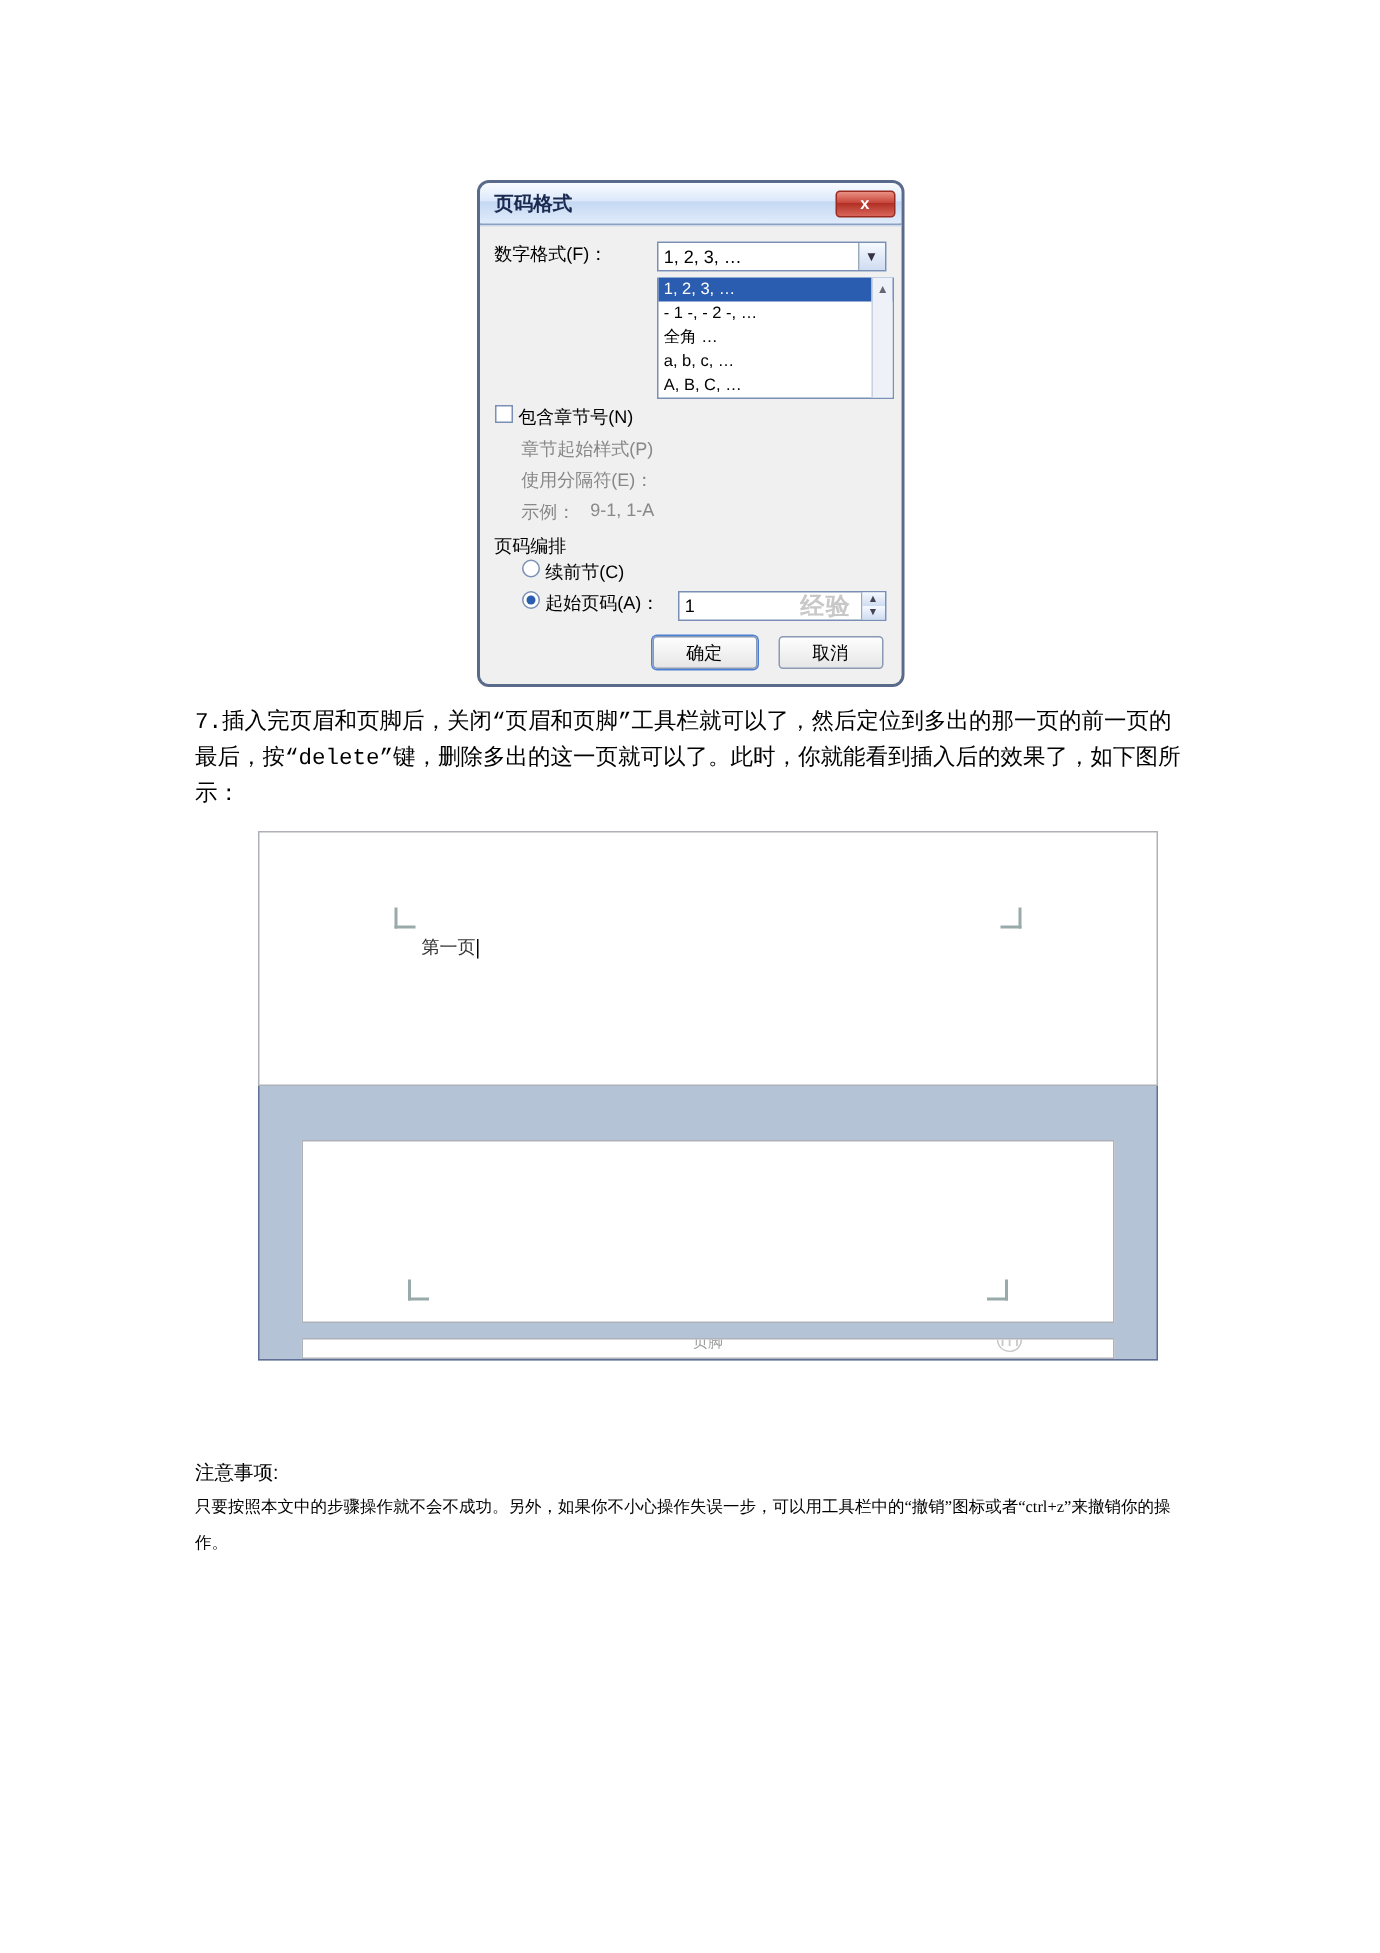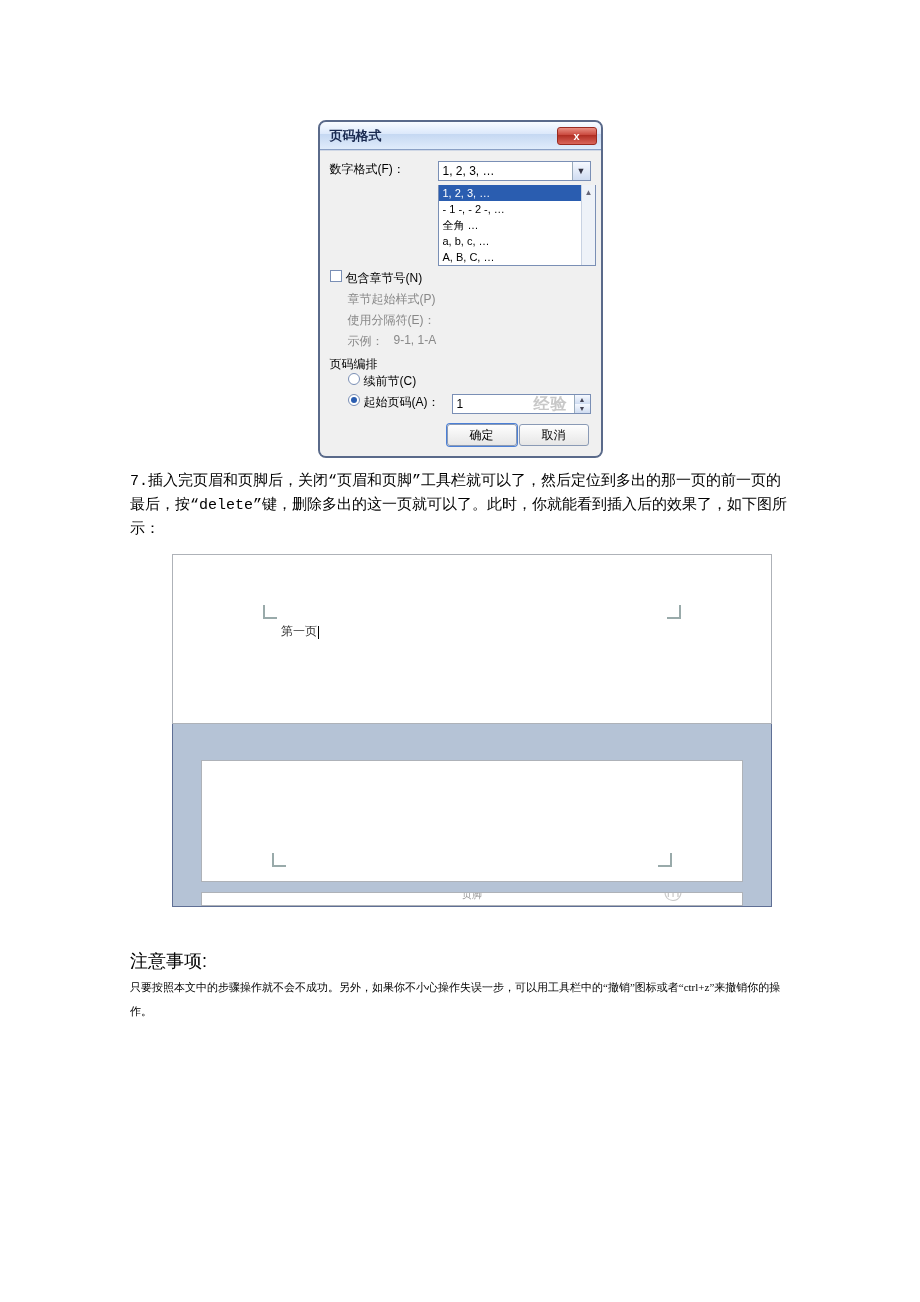--- a/index.html
+++ b/index.html
@@ -89,21 +89,21 @@
   .indent { padding-left: 18px; }
   .group-label { margin-top:6px; font-weight: normal; }
   .radio { width:12px;height:12px;border:1px solid #7a8fb5;border-radius:50%;background:#fff;margin-right:4px;display:inline-block;vertical-align:middle;position:relative; }
   .radio.checked::after { content:"";position:absolute;width:6px;height:6px;border-radius:50%;background:#2a5db0;top:2px;left:2px; }
   .numedit {
     flex:1;border:1px solid #7a8fb5;background:#fff;height:20px;display:flex;align-items:center;padding:0 0 0 4px;font-size:12px;position:relative;
   }
   .spinner { width:16px;border-left:1px solid #9ab;display:flex;flex-direction:column;height:100%; }
   .spinner div{flex:1;display:flex;align-items:center;justify-content:center;font-size:7px;background:linear-gradient(#f6f9ff,#cfdcf1);color:#445;}
   .watermark { color:#c8c8c8;font-weight:bold;font-size:16px;margin-left:auto;margin-right:6px;letter-spacing:1px; }
-  .btnrow { display:flex;justify-content:flex-end;gap:2px;margin-top:10px;padding:0 2px; }
+  .btnrow { display:flex;justify-content:flex-end;gap:14px;margin-top:10px;padding:0 2px; }
   .dlg-btn {
     min-width:70px;height:22px;border:1px solid #8a9ab5;border-radius:3px;
     background:linear-gradient(#fefefe,#e6e6e6);font-size:12px;display:flex;align-items:center;justify-content:center;
   }
   .dlg-btn.primary { box-shadow:0 0 0 1px #4b7fd6; }
 
   
   .doc-text { font-family: Liberation Mono, monospace; font-size: 15px; line-height: 24px; margin: 6px 0 12px 0; }
 
   
@@ -127,21 +127,21 @@
     background:#fff;border:1px solid #aeb2b8;margin:0 28px;height:122px;position:relative;
   }
   .bl{bottom:14px;left:70px;} .bl::before{width:2px;height:14px;bottom:0;left:0;} .bl::after{width:14px;height:2px;bottom:0;left:0;}
   .br{bottom:14px;right:70px;} .br::before{width:2px;height:14px;bottom:0;right:0;} .br::after{width:14px;height:2px;bottom:0;right:0;}
   .fig2 .page-c {
     background:#fff;border:1px solid #aeb2b8;margin:10px 28px 0 28px;height:14px;position:relative;overflow:hidden;
   }
   .page-c .tiny { position:absolute;bottom:3px;left:50%;transform:translateX(-50%);font-size:10px;color:#999;font-family:"SimSun"; }
   .page-c .squiggle { position:absolute;right:60px;bottom:0;font-size:18px;color:#c8c8c8; }
 
-  .notes-h { font-family:Liberation Sans, sans-serif;font-size:18px;margin-top:42px; }
+  .notes-h { font-family:Liberation Sans, sans-serif;font-size:13px;margin-top:66px; }
   .notes-p { font-family:"SimSun",serif;font-size:11px;line-height:24px;margin-top:2px; }
 </style>
 </head>
 <body>
 
 <div class="page-wrap">
 
   <div class="dialog-outer">
     <div class="titlebar">
       <span class="title">页码格式</span>

